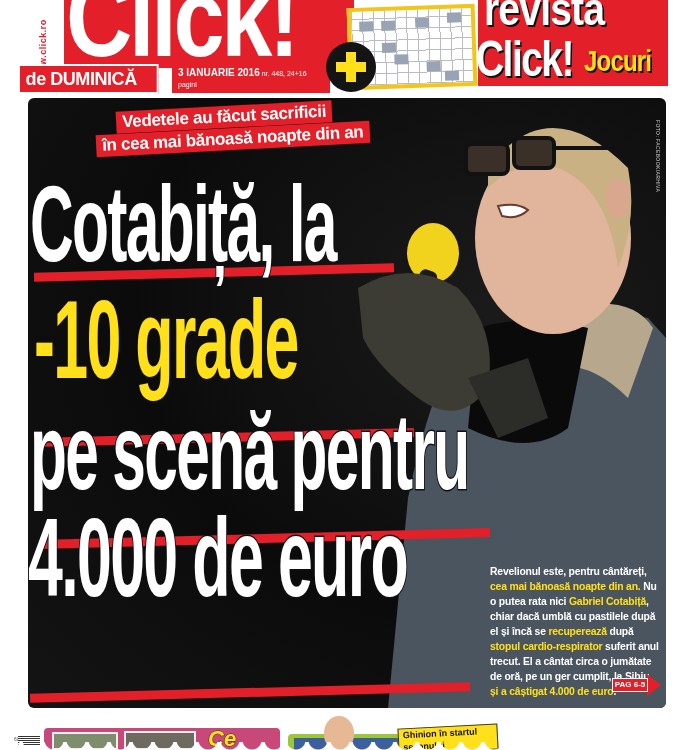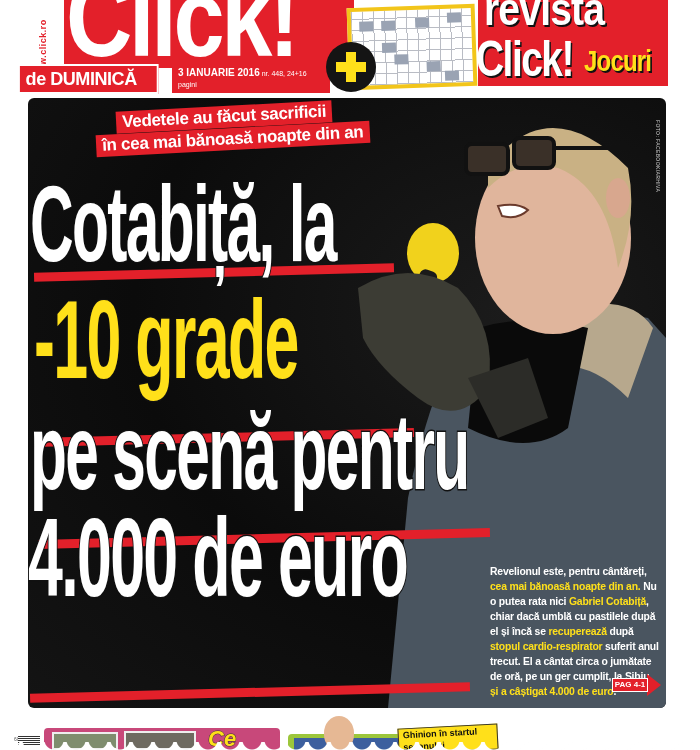--- a/index.html
+++ b/index.html
@@ -247,21 +247,21 @@
 
   <div class="hl-underline" style="left:2px; top:590px; width:440px; transform:rotate(-1.5deg);"></div>
   <div class="headline hl-4">4.000 de euro</div>
 
   <div class="body-copy">
     <span>Revelionul este, pentru cântăreți, </span><span class="hl">cea mai bănoasă noapte din an.</span><span> Nu o putea rata nici </span><span class="hl">Gabriel Cotabiță</span><span>, chiar dacă umblă cu pastilele după el și încă se </span><span class="hl">recuperează</span><span> după </span><span class="hl">stopul cardio-respirator</span><span> suferit anul trecut. El a cântat circa o jumătate de oră, pe un ger cumplit, la Sibiu, </span><span class="hl">și a câștigat 4.000 de euro</span><span>.</span>
   </div>
 
   <div class="page-arrow">
     <div class="tip"></div>
-    <div class="label">PAG 4-1</div>
+    <div class="label">PAG 6-5</div>
   </div>
 </div>
 
 <div class="photo-credit">FOTO: FACEBOOK/ARHIVA</div>
 
 <div class="page-num">60</div>
 <div class="barcode-strip"></div>
 
 <div class="teaser-left">
   <div class="thumb1"></div>

